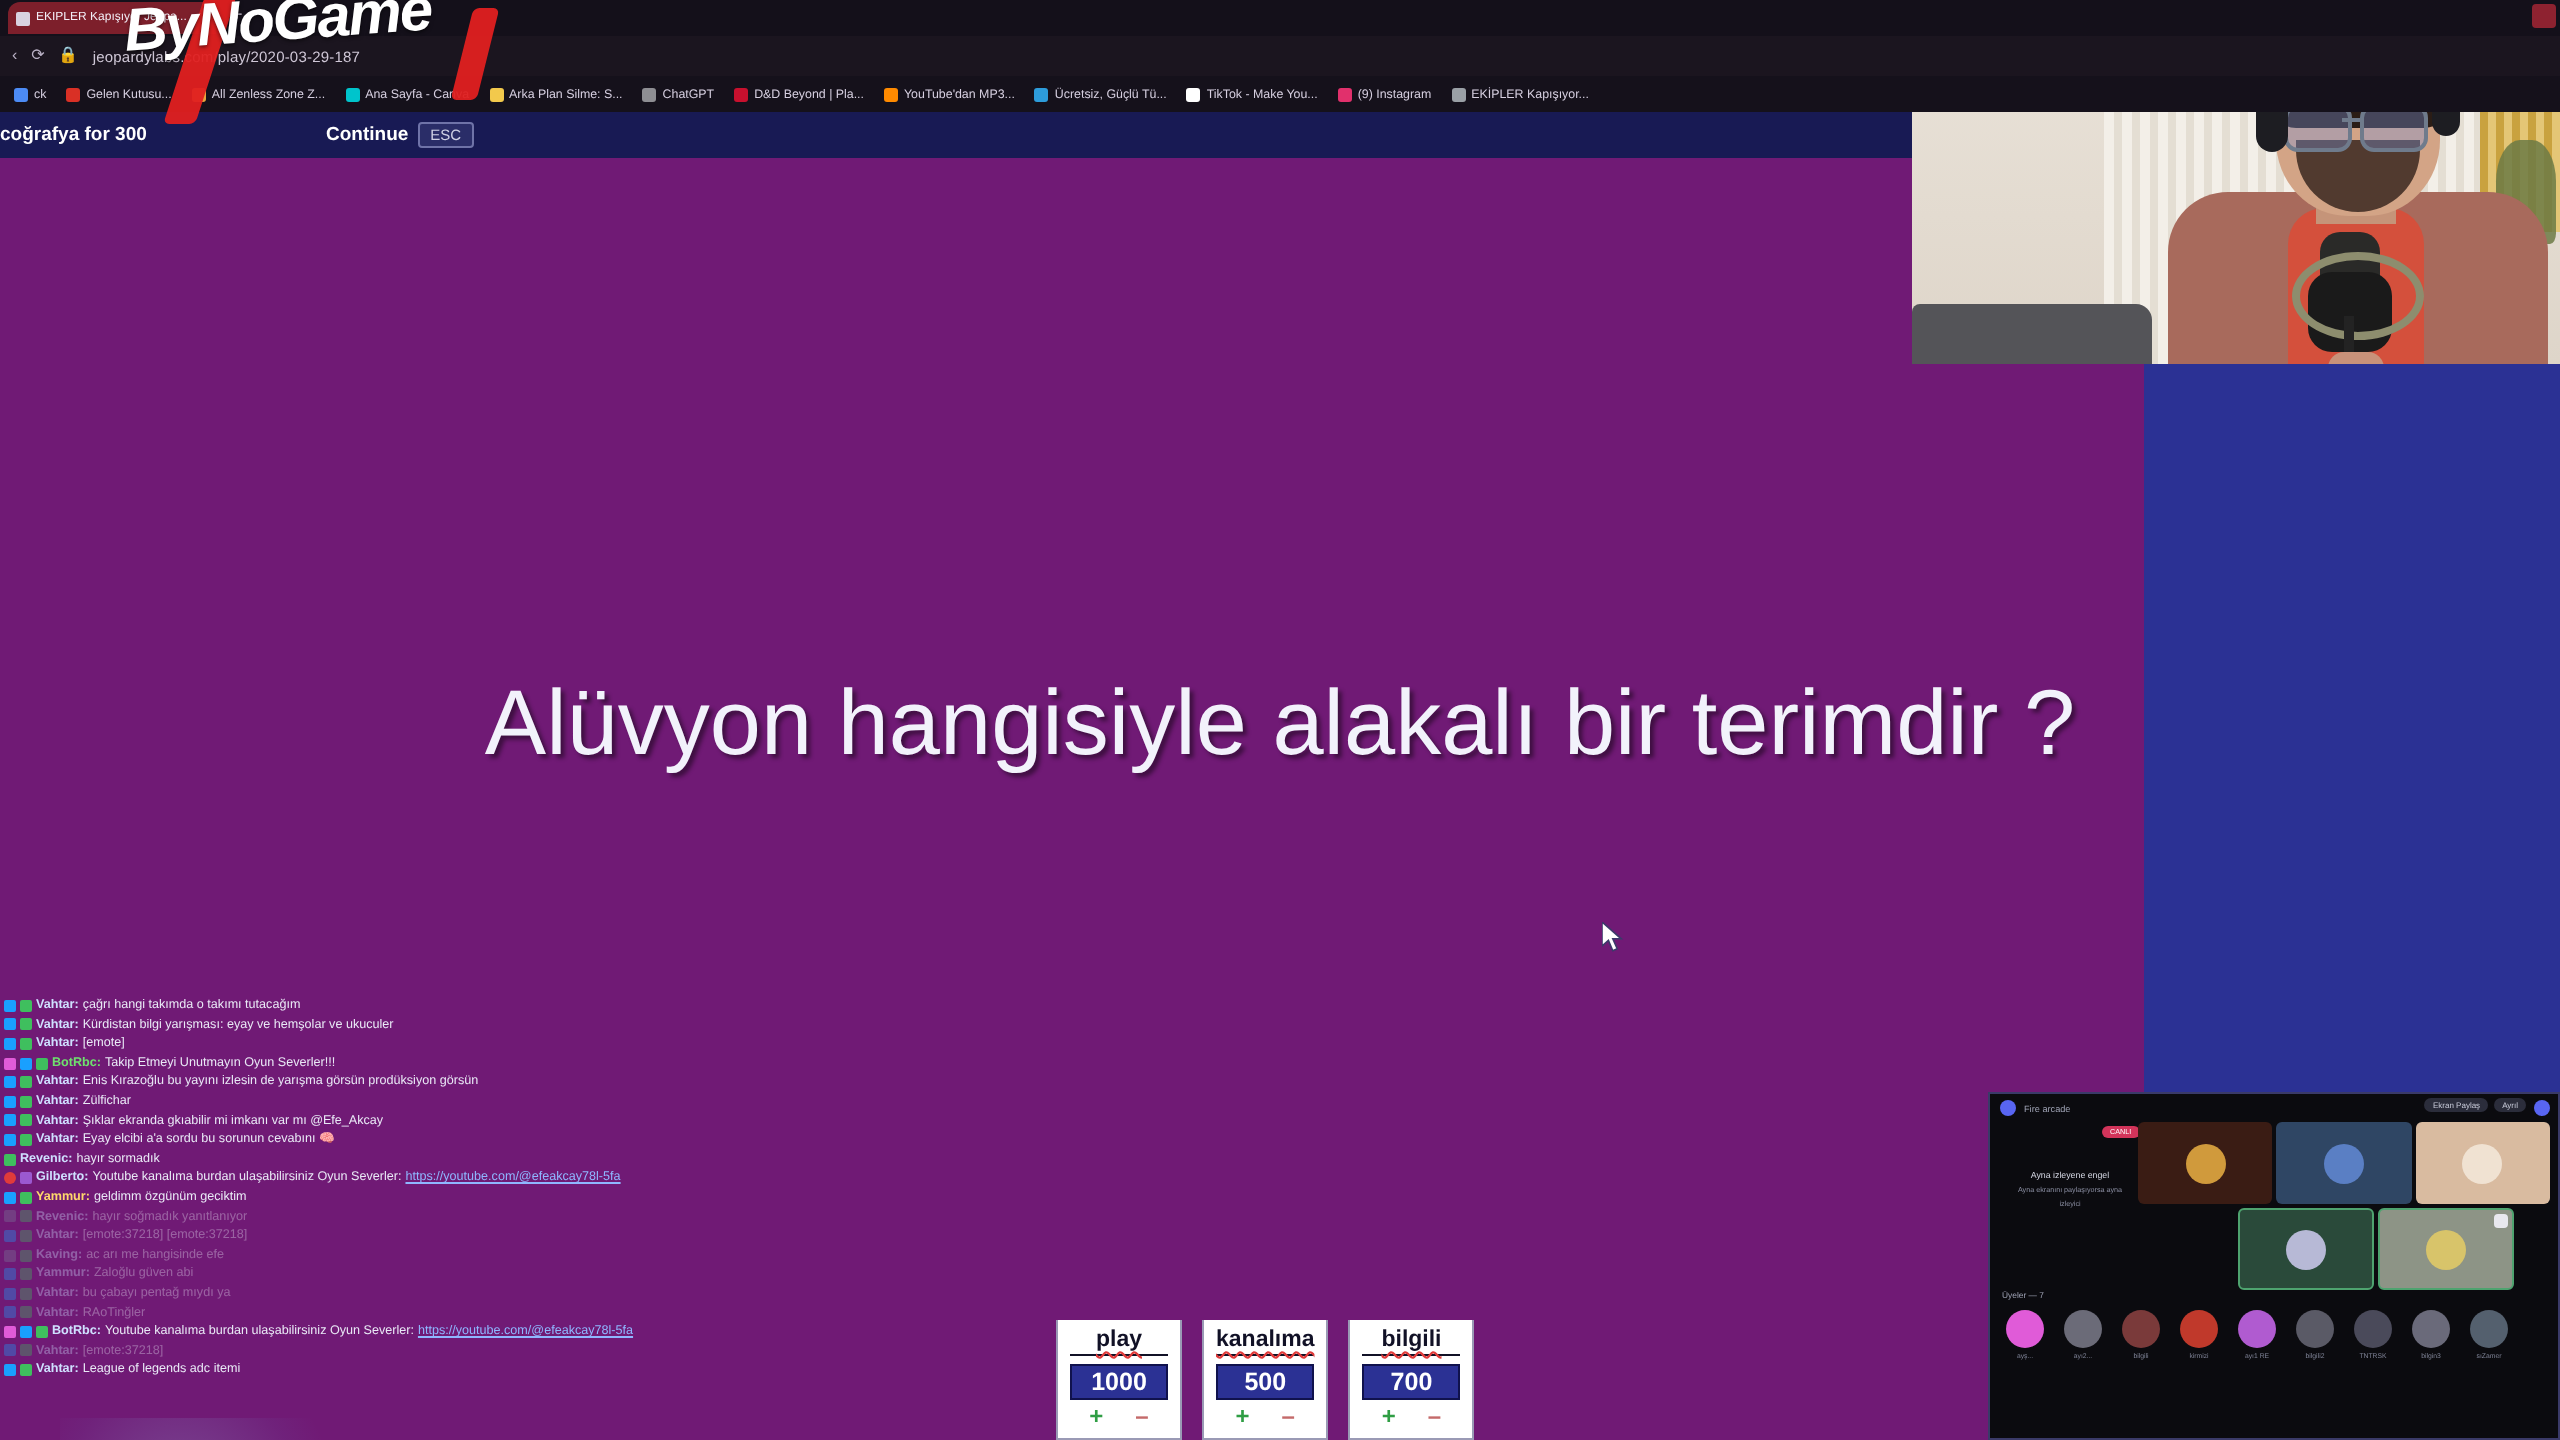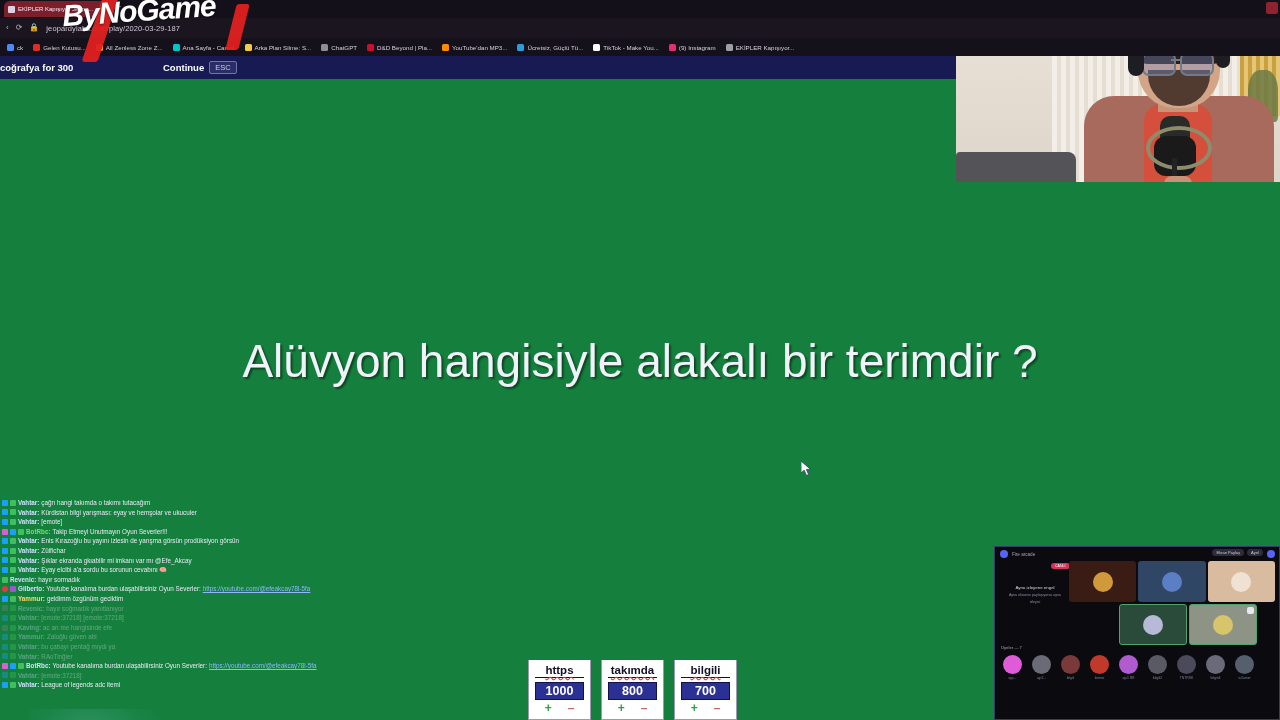--- a/index.html
+++ b/index.html
@@ -38,21 +38,21 @@
   }
   #continue-wrap{position:absolute;left:163px;top:0;height:23px;display:flex;align-items:center;gap:5px;}
   #continue-label{font-size:9.5px;font-weight:bold;color:#ffffff;}
   #esc-key{
     font-size:7.5px;color:#cfd0e4;border:1px solid #6f73a8;border-radius:2px;
     padding:1px 5px;background:#2a2d68;line-height:9px;
   }
   #clue-header{position:absolute;left:0;top:0;width:1280px;height:23px;display:flex;align-items:center;justify-content:flex-start;}
   #clue-header-text{font-size:9.5px;font-weight:bold;color:#ffffff;}
 
-  #board{position:absolute;left:0;top:79px;width:1280px;height:641px;background:#15803d;}
+  #board{position:absolute;left:0;top:79px;width:1072px;height:641px;background:#701a75;}
   #question-text{
     position:absolute;left:0;top:255px;width:1280px;text-align:center;
     font-size:46px;color:#f2f2fb;letter-spacing:0px;
     font-family:"Liberation Sans", sans-serif;
     text-shadow:2px 2px 2px rgba(0,0,0,.45);
     white-space:nowrap;
   }
 
   #cursor{position:absolute;left:801px;top:461px;width:12px;height:16px;}
 
@@ -378,30 +378,30 @@
     <div class="chat-line">
       <span class="badge b-sub"></span>
       <span class="badge b-mod"></span>
       <span class="cn" style="color: rgb(207, 224, 255);">Vahtar:</span>
       <span> League of legends adc itemi</span>
     </div>
   </div>
 
 <div id="scoreboard">
     <div class="score-card">
-      <div class="team-name">https</div>
+      <div class="team-name">play</div>
       <div class="team-score">1000</div>
       <div class="score-btns">
         <span class="btn-plus">+</span>
         <span class="btn-minus">–</span>
       </div>
     </div>
     <div class="score-card">
-      <div class="team-name">takımda</div>
-      <div class="team-score">800</div>
+      <div class="team-name">kanalıma</div>
+      <div class="team-score">500</div>
       <div class="score-btns">
         <span class="btn-plus">+</span>
         <span class="btn-minus">–</span>
       </div>
     </div>
     <div class="score-card">
       <div class="team-name">bilgili</div>
       <div class="team-score">700</div>
       <div class="score-btns">
         <span class="btn-plus">+</span>

